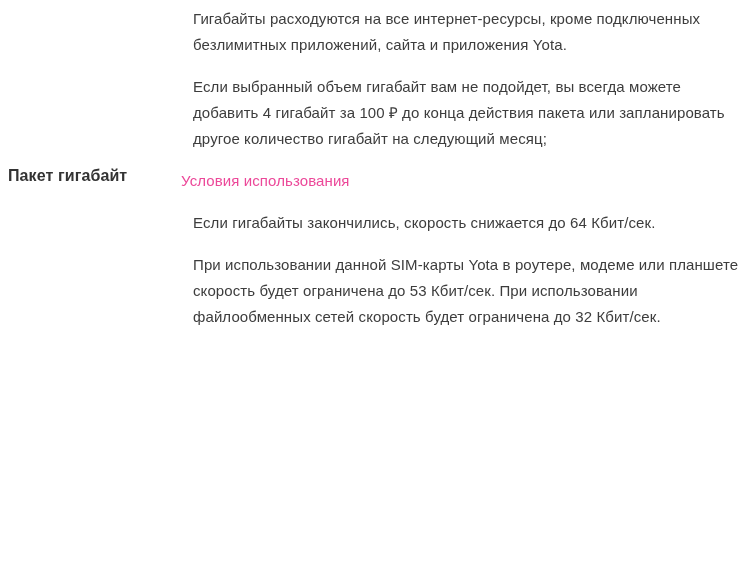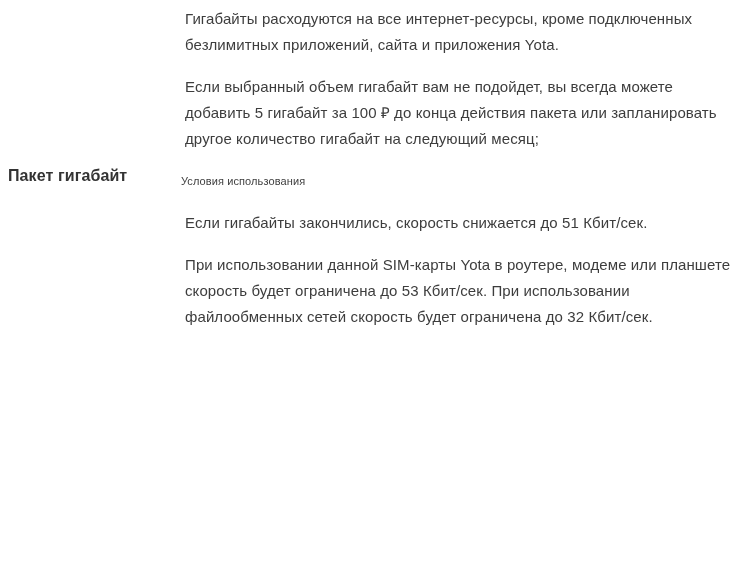--- a/index.html
+++ b/index.html
@@ -34,45 +34,45 @@
       letter-spacing: 0.1px;
     }
     .content-col {
       flex: 1;
       max-width: 563px;
     }
     .para {
       font-size: 15px;
       line-height: 26px;
       color: #3d3d3d;
-      margin: 0 0 16px 4px;
+      margin: 0 0 16px 12px;
       white-space: pre-line;
       letter-spacing: 0.1px;
     }
     .subheading {
-      font-size: 11px;
+      font-size: 15px;
       line-height: 26px;
-      color: #404040;
+      color: #ec4899;
       margin: 0 0 16px 0;
       white-space: pre-line;
       letter-spacing: 0.1px;
     }
   </style>
 </head>
 <body>
 
 <div class="row">
   <div class="label-col">
     <h2 class="row-label">Пакет гигабайт</h2>
   </div>
   <div class="content-col">
     <p class="para">Гигабайты расходуются на все интернет-ресурсы, кроме подключенных
 безлимитных приложений, сайта и приложения Yota.</p>
     <p class="para">Если выбранный объем гигабайт вам не подойдет, вы всегда можете
-добавить 5 гигабайт за 100 ₽ до конца действия пакета или запланировать
+добавить 4 гигабайт за 100 ₽ до конца действия пакета или запланировать
 другое количество гигабайт на следующий месяц;</p>
     <p class="subheading">Условия использования</p>
-    <p class="para">Если гигабайты закончились, скорость снижается до 51 Кбит/сек.</p>
+    <p class="para">Если гигабайты закончились, скорость снижается до 64 Кбит/сек.</p>
     <p class="para">При использовании данной SIM-карты Yota в роутере, модеме или планшете
 скорость будет ограничена до 53 Кбит/сек. При использовании
 файлообменных сетей скорость будет ограничена до 32 Кбит/сек.</p>
   </div>
 </div>
 
 </body></html>

